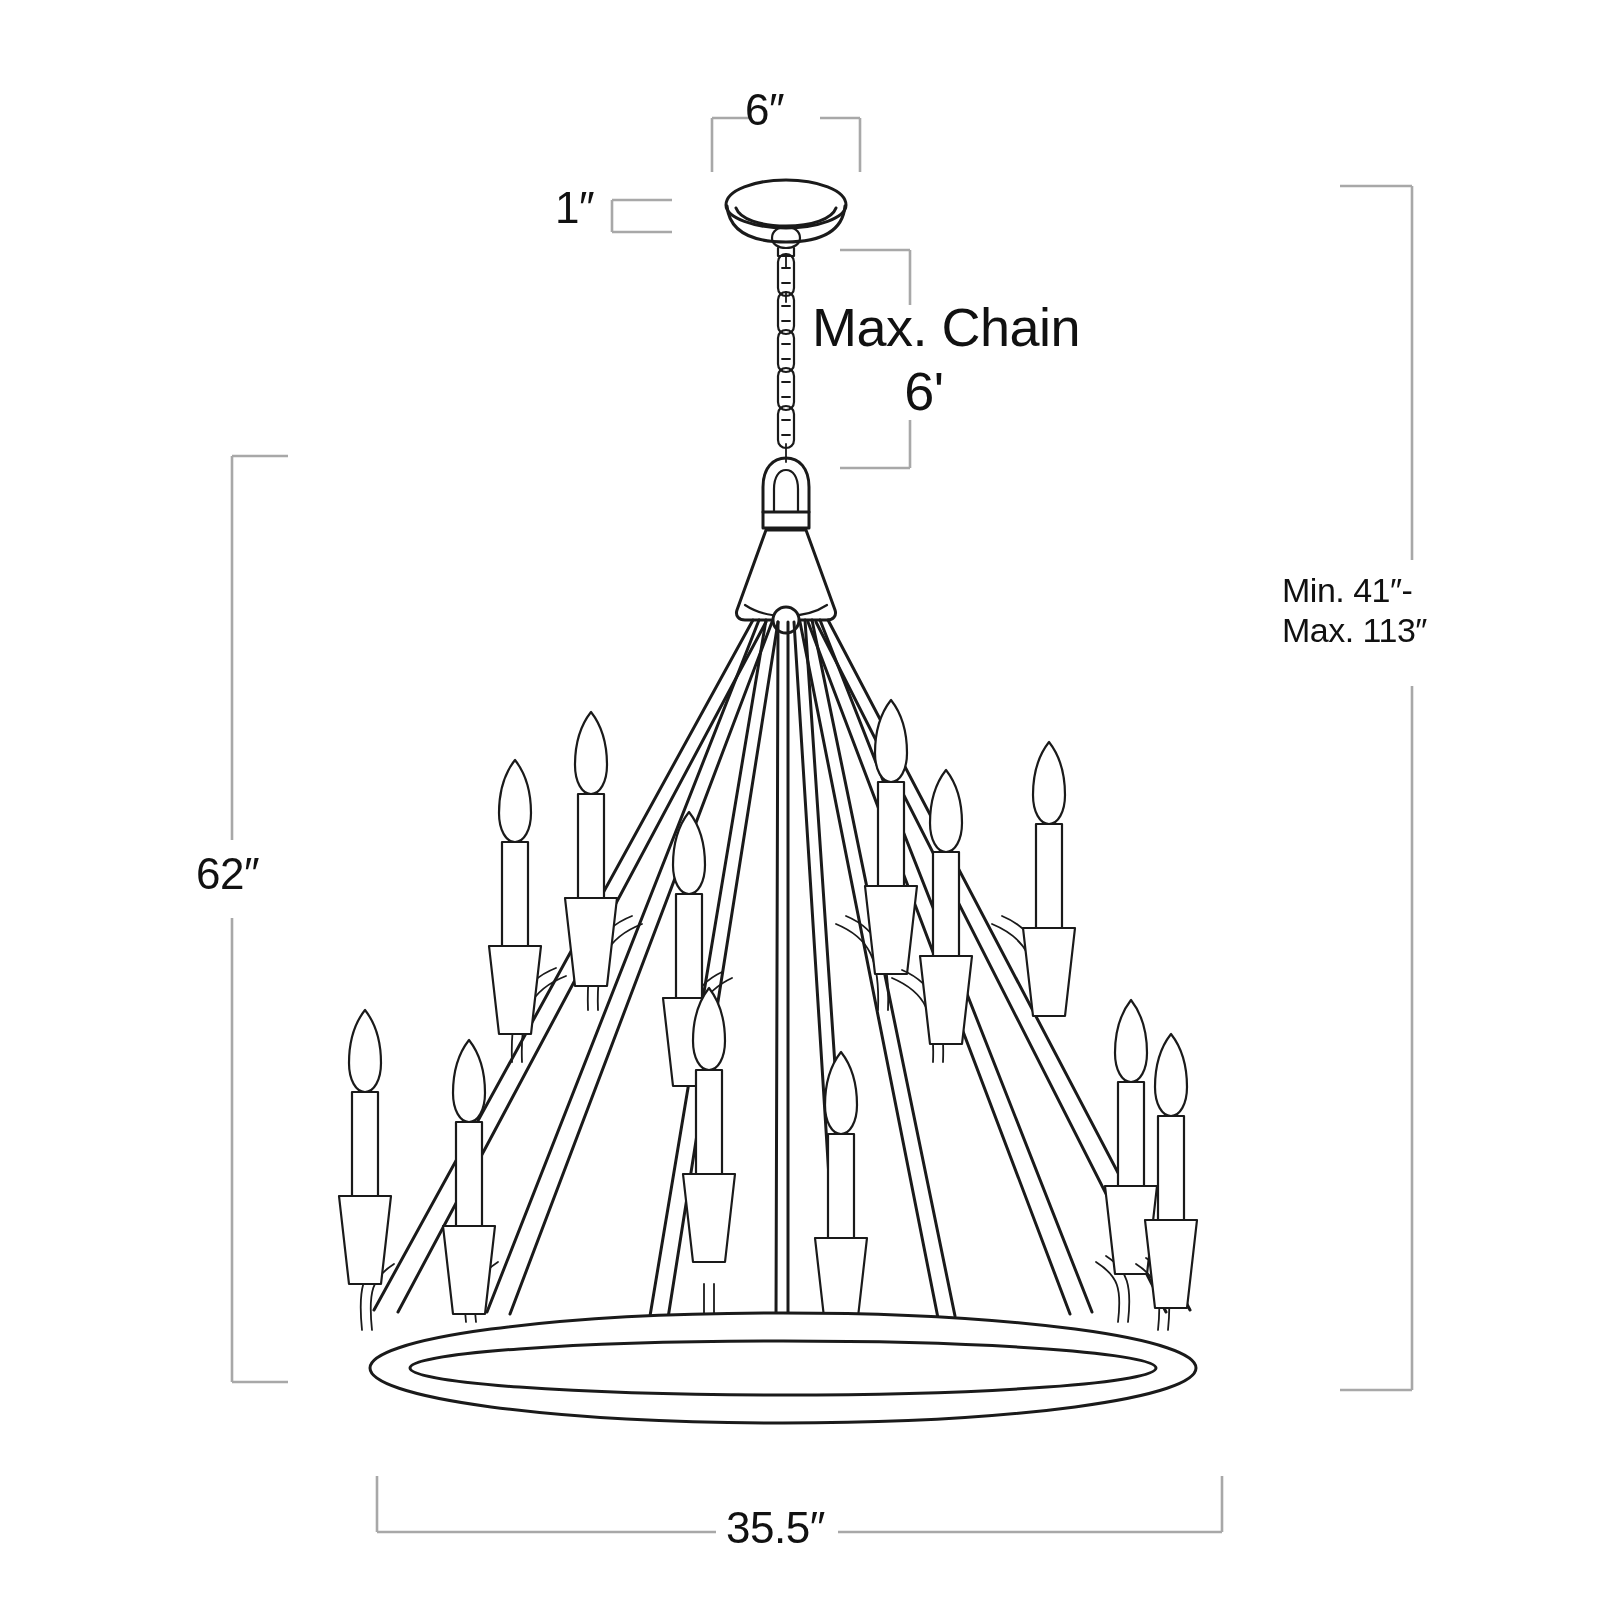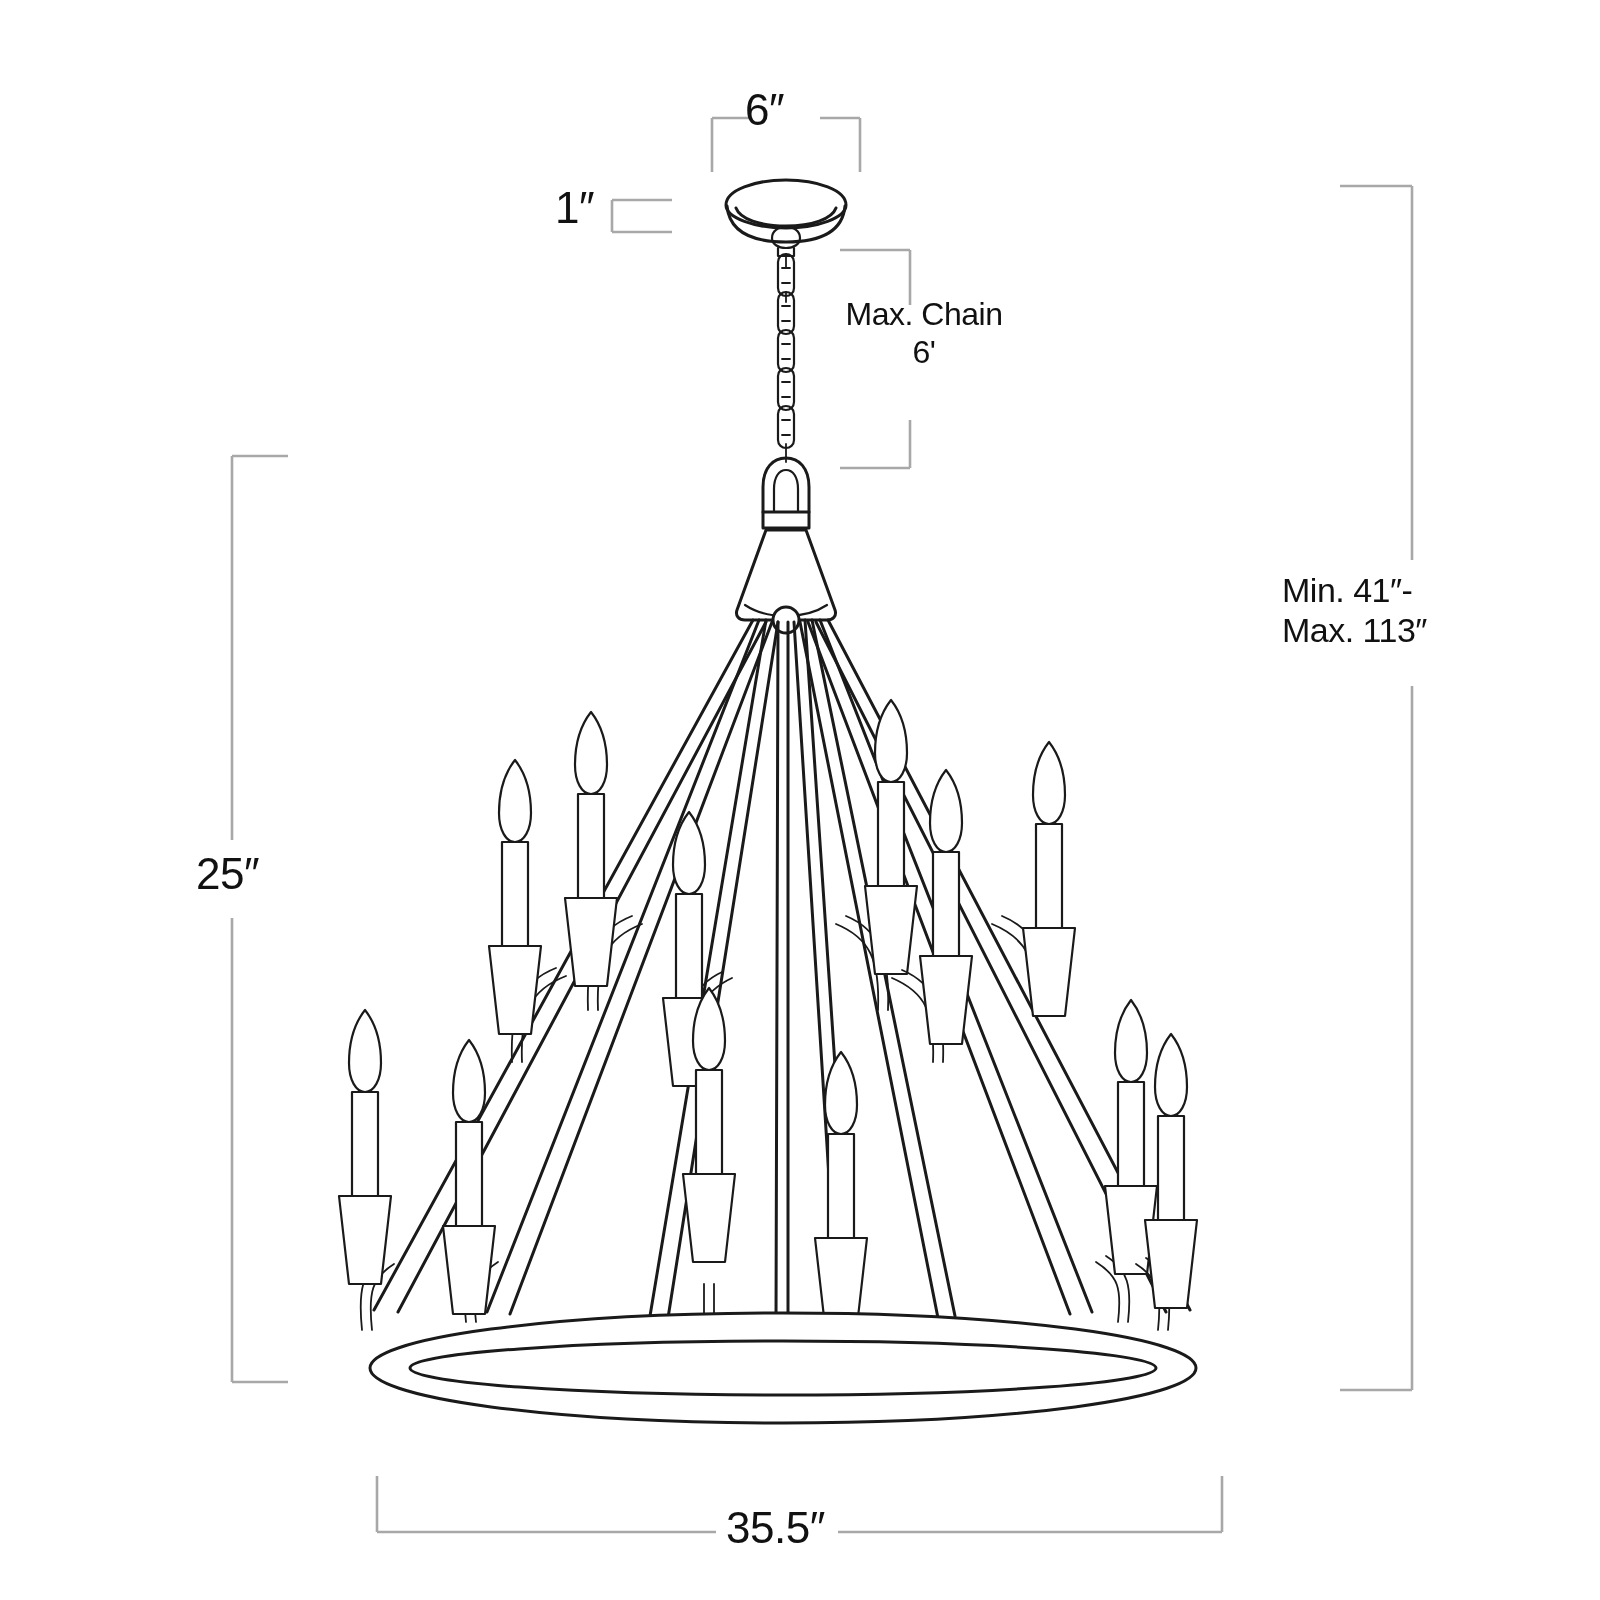--- a/index.html
+++ b/index.html
@@ -44,21 +44,21 @@
     font-size: 44px;
   }
   #label-1in {
     left: 555px;
     top: 182px;
     font-size: 44px;
   }
   #label-maxchain {
     left: 812px;
     top: 296px;
-    font-size: 32px;
+    font-size: 54px;
     text-align: center;
     width: 224px;
   }
   #label-minmax {
     left: 1282px;
     top: 570px;
     font-size: 34px;
     text-align: left;
     width: 300px;
   }
@@ -296,17 +296,17 @@
   <div class="dim-label" id="label-6in">6″</div>
 
   <div class="dim-label" id="label-1in">1″</div>
 
   <div class="dim-label" id="label-maxchain">Max. Chain
 6'</div>
 
   <div class="dim-label" id="label-minmax">Min. 41″-
 Max. 113″</div>
 
-  <div class="dim-label" id="label-37in">25″</div>
+  <div class="dim-label" id="label-37in">62″</div>
 
   <div class="dim-label" id="label-355in">35.5″</div>
 
 </div>
 
 </body></html>

